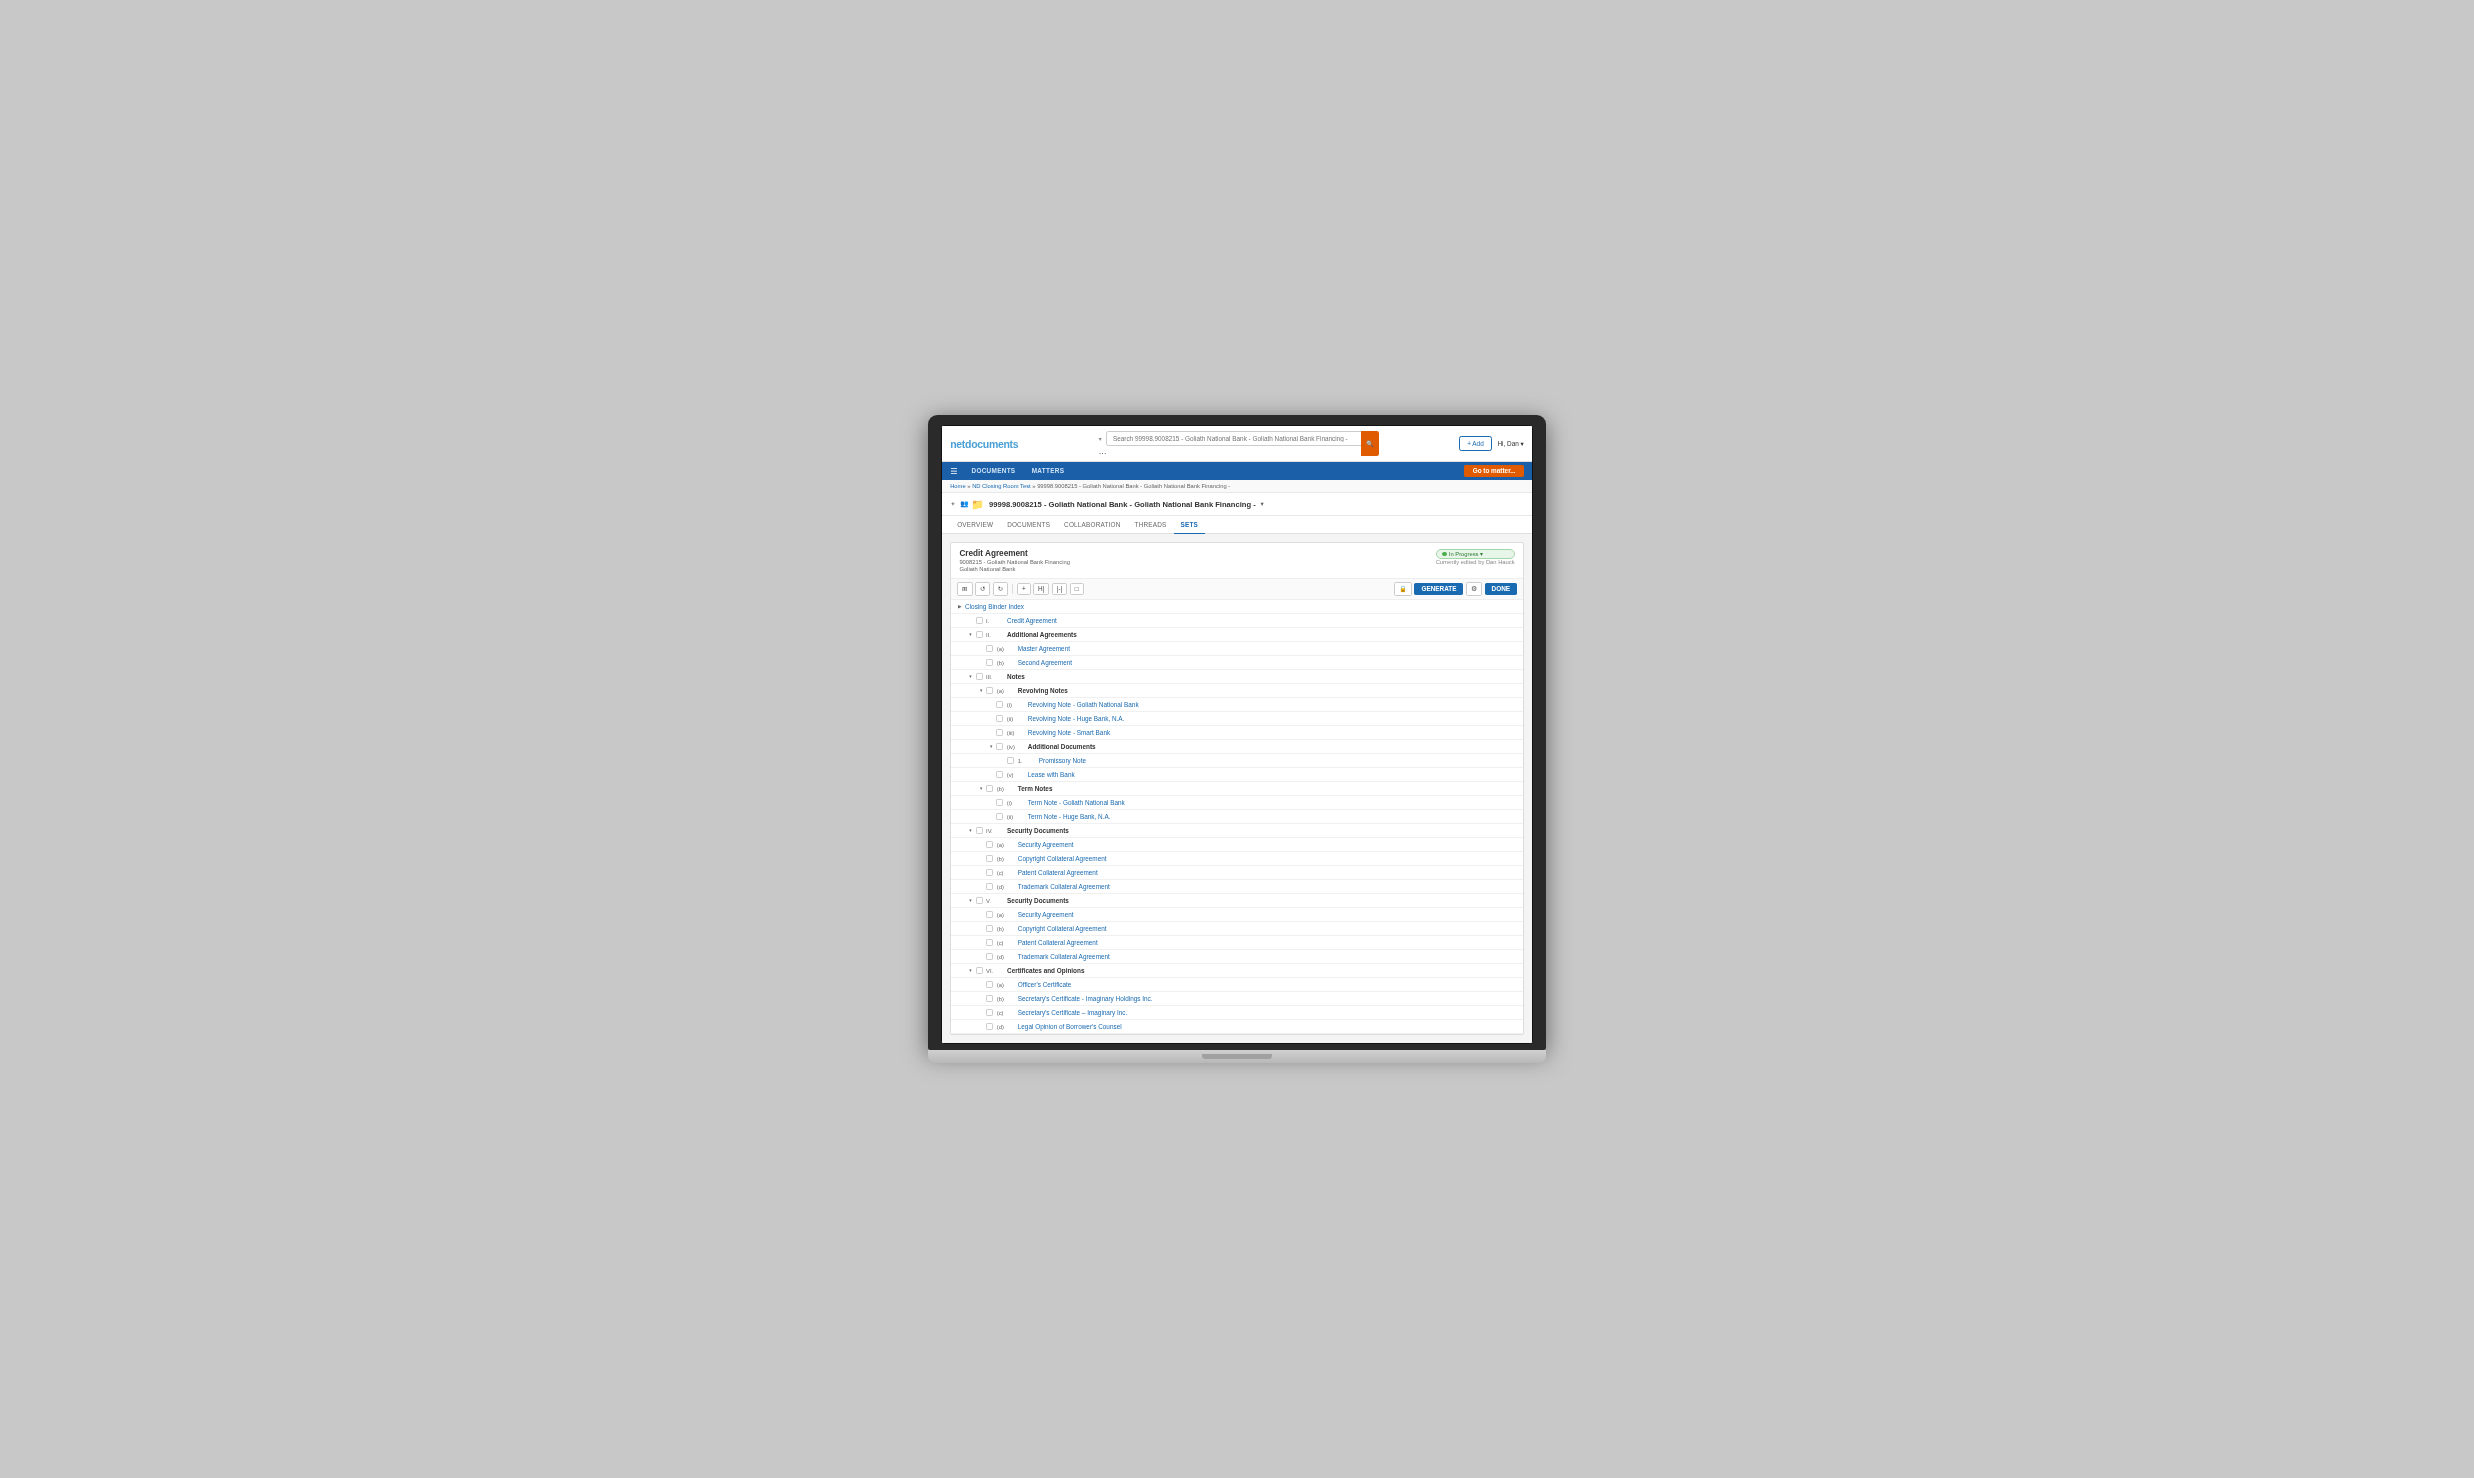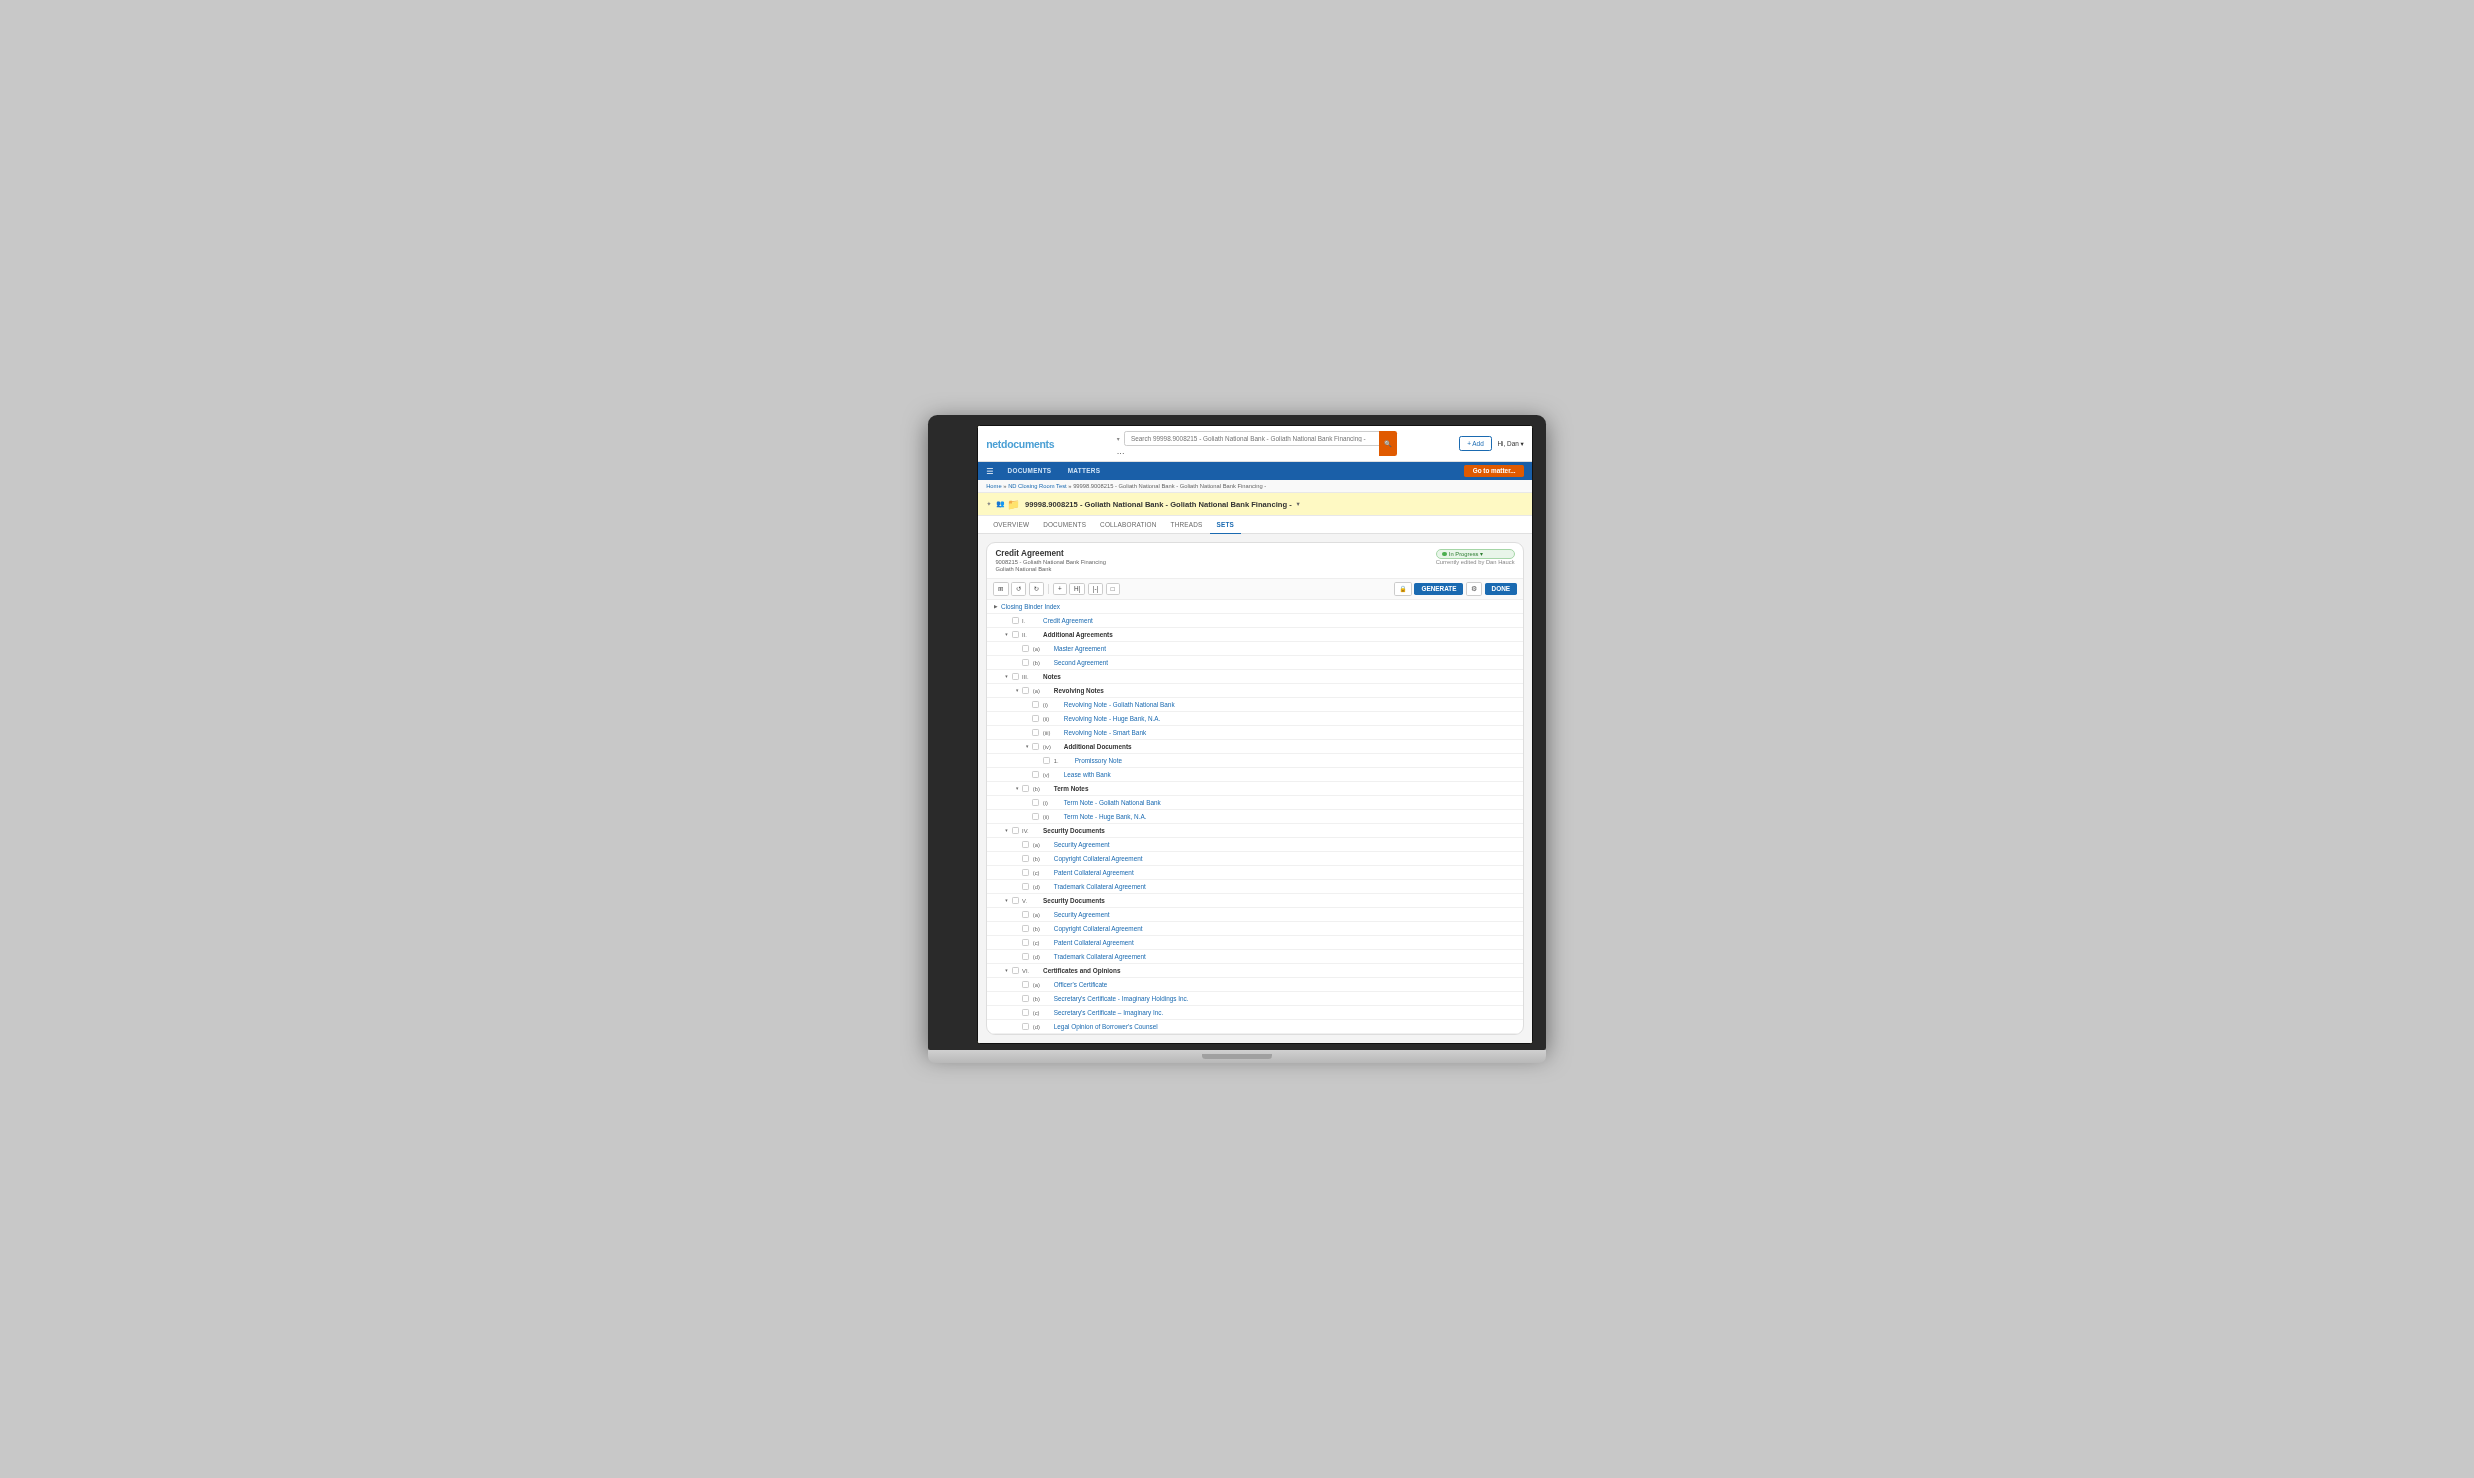--- a/index.html
+++ b/index.html
@@ -19,25 +19,24 @@
       width: 618px;
       position: relative;
     }
     .laptop-screen-outer {
       background: #2a2a2a;
       border-radius: 9.3px 9.3px 2.3px 2.3px;
       padding: 10.5px 13px 5.8px;
       box-shadow: 0 5.8px 23px rgba(0,0,0,0.5);
     }
     .laptop-screen-inner {
-      background: #fef9c3;
+      background: #ffffff;
       border-radius: 2.3px;
       overflow: hidden;
       border: 0.6px solid #111;
-      margin-left: 36px;
     }
     .laptop-base {
       background: linear-gradient(to bottom, #d0d0d0, #b8b8b8);
       height: 13px;
       border-radius: 0 0 7px 7px;
       display: flex;
       justify-content: center;
       align-items: center;
     }
     .laptop-notch {
@@ -197,21 +196,21 @@
     .content-area {
       background: #f4f4f4;
       padding: 8.2px;
       min-height: 291px;
     }
 
     
     .sets-panel {
       background: #fff;
       border: 0.6px solid #ddd;
-      border-radius: 9px;
+      border-radius: 2px;
       overflow: hidden;
     }
 
     
     .sets-header {
       padding: 5.8px 8.2px;
       display: flex;
       justify-content: space-between;
       align-items: flex-start;
       border-bottom: 0.6px solid #eee;

